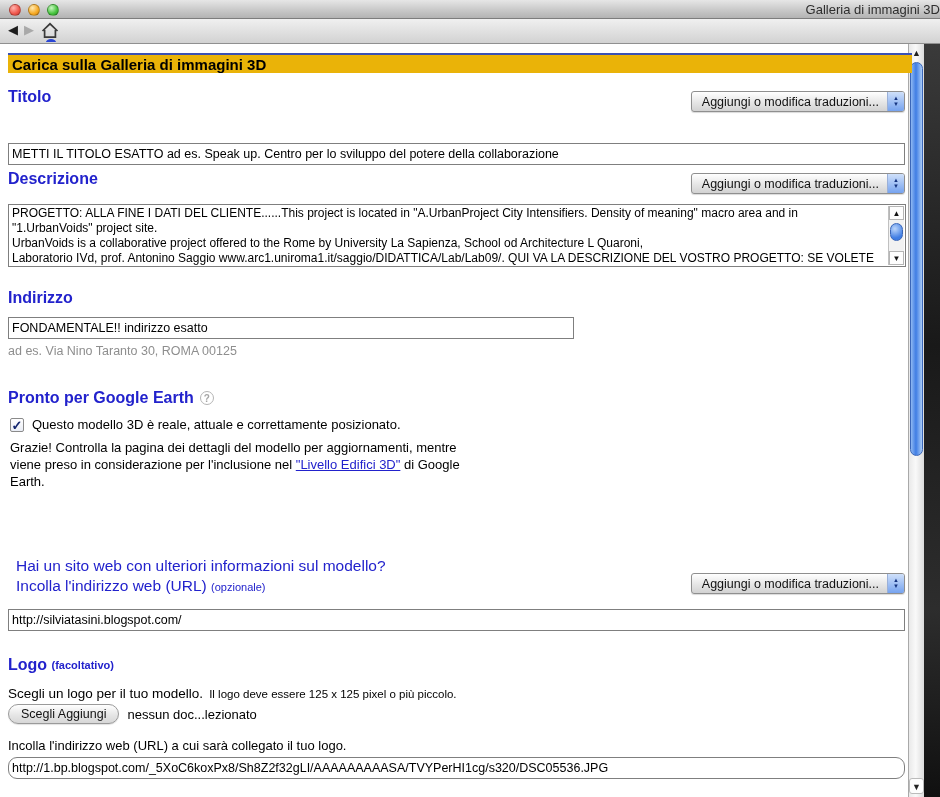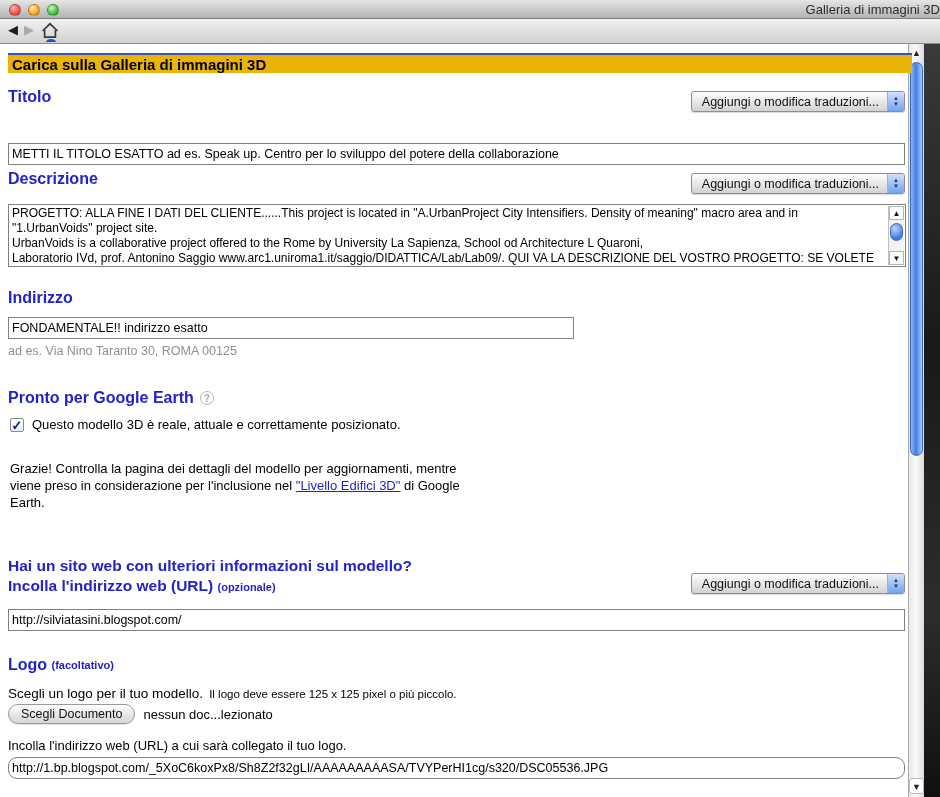--- a/index.html
+++ b/index.html
@@ -108,25 +108,25 @@
   .help-icon { display:inline-block; width:14px; height:14px; border:1.5px solid #b5b5b5;
     border-radius:50%; color:#a5a5a5; font-size:10px; font-weight:bold; text-align:center;
     line-height:14px; margin-left:6px; vertical-align:1px; }
 
   .checkbox-row { position:absolute; left:10px; top:373px; font-size:13px; color:#000;
     display:flex; align-items:center; gap:8px; }
   .checkbox { width:14px; height:14px; border:1px solid #8a8a8a; border-radius:2px;
     background:linear-gradient(#fff,#e9edf5); color:#12246e; font-size:13px; font-weight:bold;
     line-height:13px; text-align:center; }
 
-  .para { position:absolute; left:10px; top:416px; width:474px; font-size:13px;
+  .para { position:absolute; left:10px; top:395px; width:474px; font-size:13px;
     line-height:17px; color:#000; }
   .para a { color:#2222cc; }
 
-  .two-line-h { position:absolute; left:8px; top:512px; color:#2222cc; font-weight:bold;
+  .two-line-h { position:absolute; left:16px; top:512px; color:#2222cc; font-weight:normal;
     font-size:15.5px; line-height:20px; }
   .two-line-h .small-suffix { font-size:11px; }
 
   .choose-row { position:absolute; left:8px; top:642px; font-size:13.5px; color:#000; }
   .choose-row .size-hint { font-size:11.5px; margin-left:6px; }
 
   .file-row { position:absolute; left:8px; top:660px; display:flex; align-items:center; gap:8px; }
   .mac-button {
     height:20px; padding:0 12px; border:1px solid #9a9a9a; border-radius:10px;
     background:linear-gradient(#ffffff,#e6e6e6 55%,#d7d7d7);
@@ -230,19 +230,19 @@
   </div>
   <input class="text-input" style="top: 565px; width: 897px;" value="http://silviatasini.blogspot.com/">
 
   <div class="h-blue" style="top:612px;">
     <span>Logo</span> <span class="small-suffix">(facoltativo)</span>
   </div>
   <div class="choose-row">
     <span>Scegli un logo per il tuo modello.</span><span class="size-hint">Il logo deve essere 125 x 125 pixel o più piccolo.</span>
   </div>
   <div class="file-row">
-    <button class="mac-button">Scegli Documento</button>
+    <button class="mac-button">Scegli Aggiungi</button>
     <span class="file-status">nessun doc...lezionato</span>
   </div>
   <div class="plain-label" style="top:694px;">Incolla l'indirizzo web (URL) a cui sarà collegato il tuo logo.</div>
   <input class="text-input" style="top: 713px; width: 897px; border-radius: 9px;" value="http://1.bp.blogspot.com/_5XoC6koxPx8/Sh8Z2f32gLI/AAAAAAAAASA/TVYPerHI1cg/s320/DSC05536.JPG">
 
 </div>
 
 </body></html>

